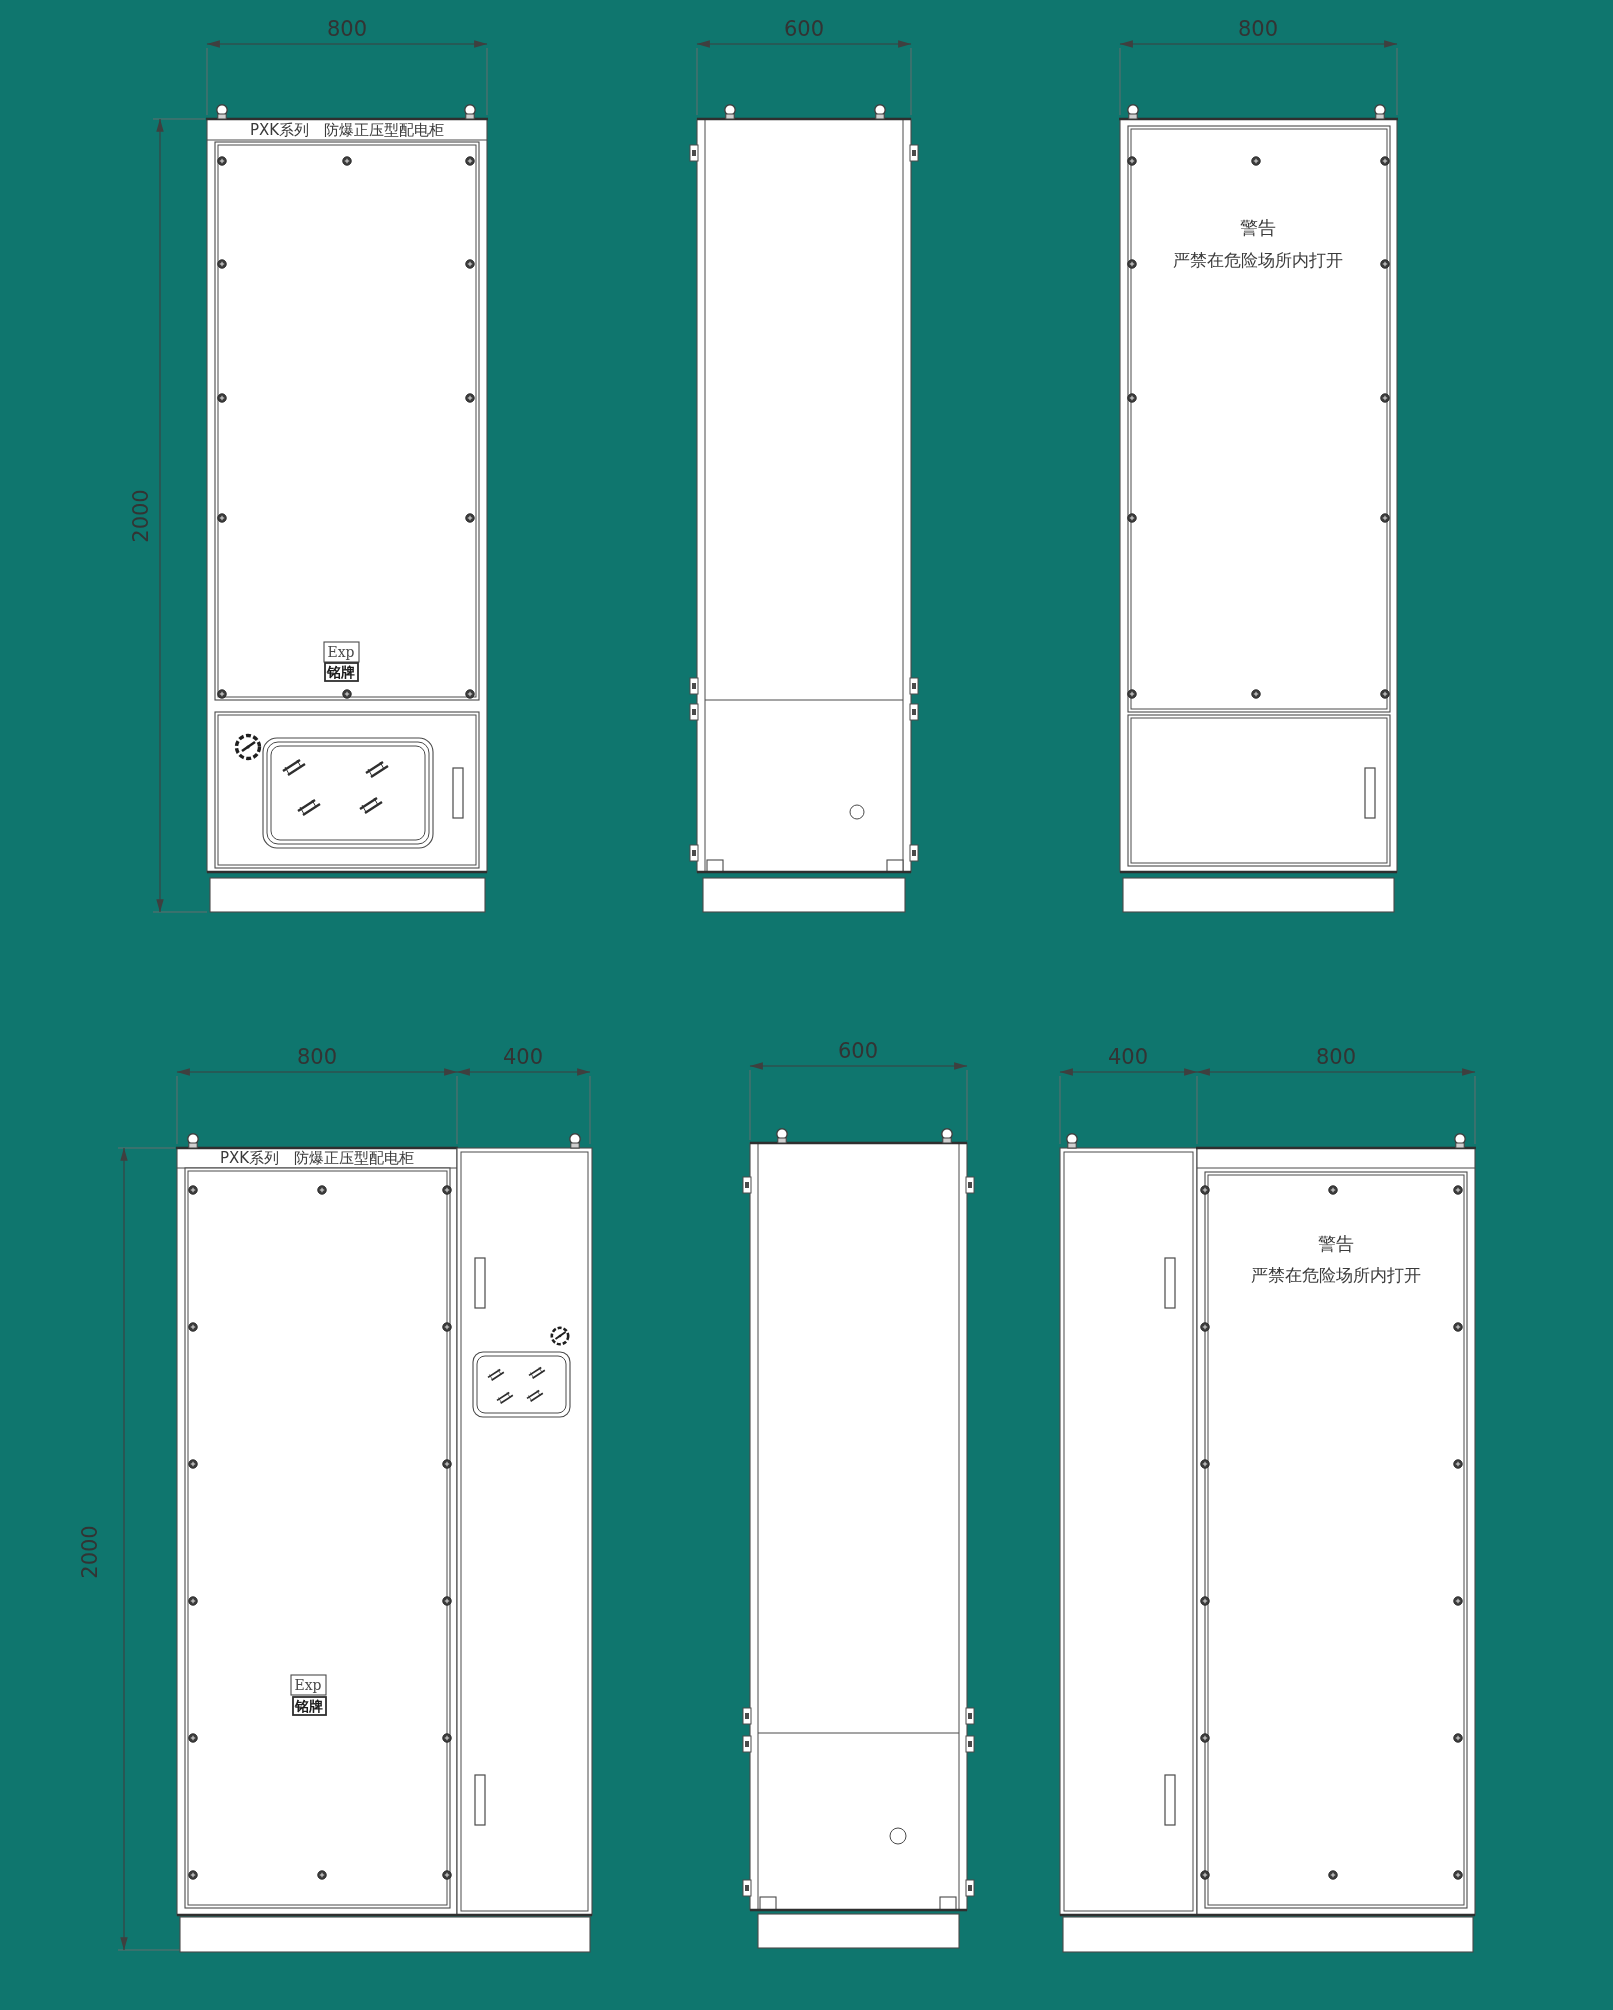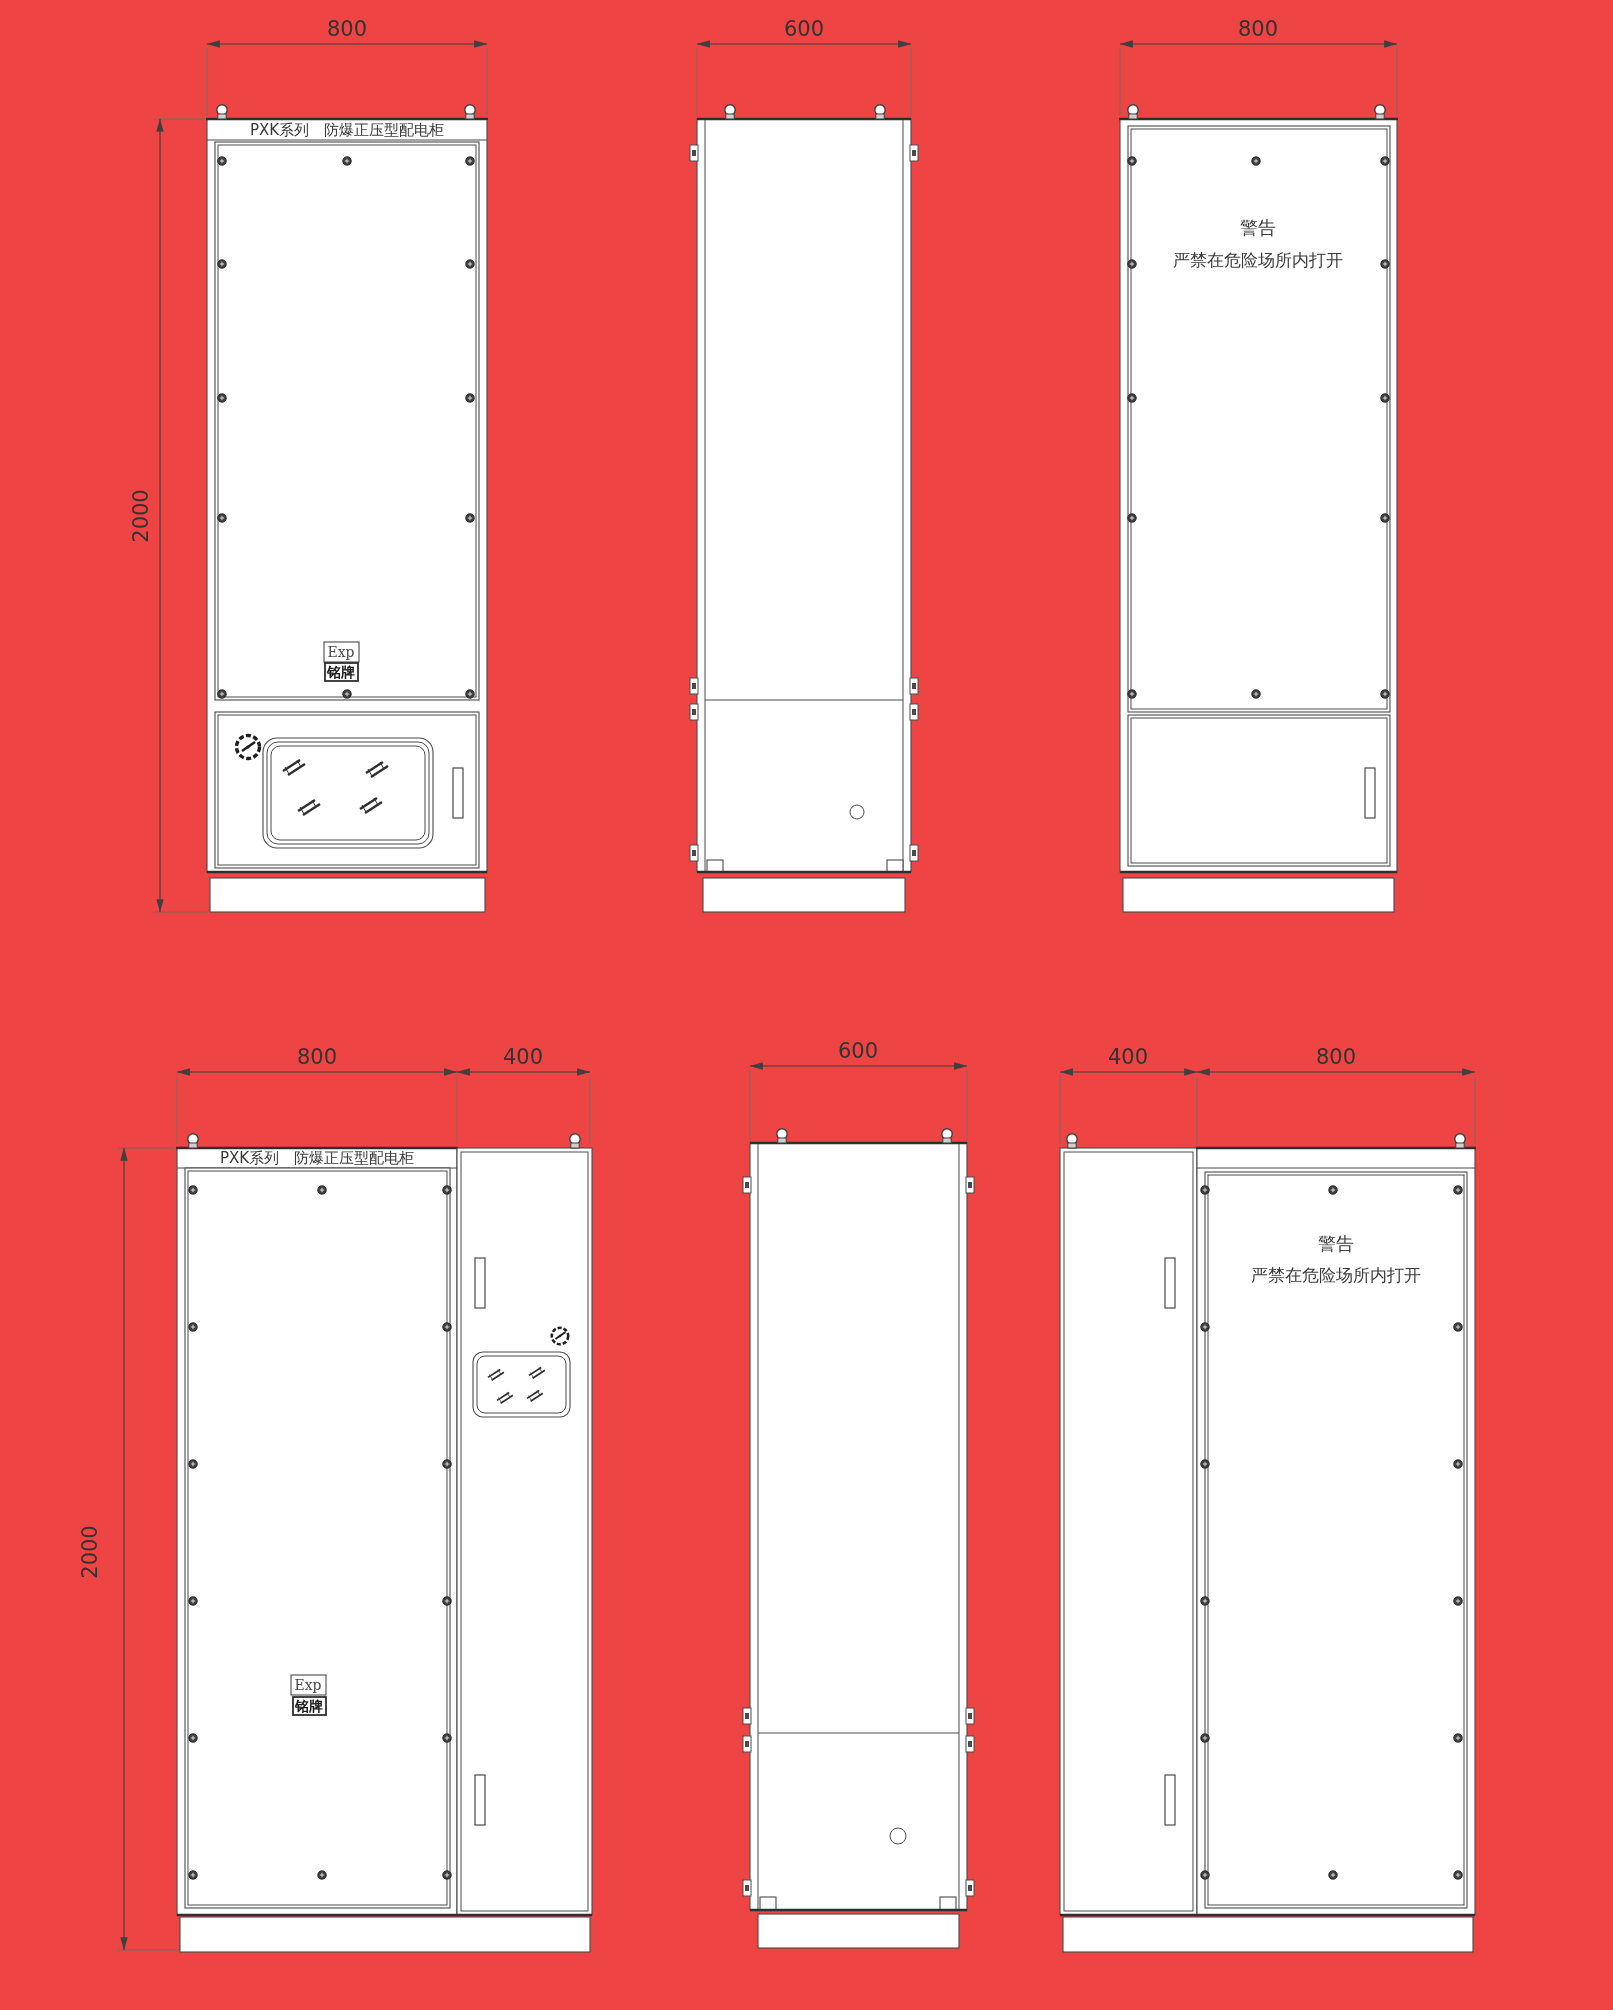--- a/index.html
+++ b/index.html
@@ -1,16 +1,16 @@
 <!DOCTYPE html>
 <html><head>
 <meta charset="utf-8">
 <style>
   html,body{margin:0;padding:0;background:#ffffff;}
-  .sheet{position:relative;width:1613px;height:2010px;background:#ef4444;overflow:hidden;
+  .sheet{position:relative;width:1613px;height:2010px;background:#0f766e;overflow:hidden;
          font-family:"DejaVu Sans",sans-serif;}
   svg{display:block}
   .ln   {stroke:#4a4a4a;stroke-width:1;fill:none;}
   .ln2  {stroke:#2f2f2f;stroke-width:2.4;fill:none;}
   .panel{fill:#ffffff;stroke:#4a4a4a;stroke-width:1.1;}
   .panelT{fill:#ffffff;stroke:#2f2f2f;stroke-width:1.8;}
   .dim  {stroke:#3f3f3f;stroke-width:1.1;fill:none;
          marker-start:url(#dimarrow);marker-end:url(#dimarrow);}
   .ext  {stroke:#6e6e6e;stroke-width:0.9;fill:none;}
   .dimtext{fill:#333333;font-size:21px;text-anchor:middle;font-family:"DejaVu Sans",sans-serif;}

